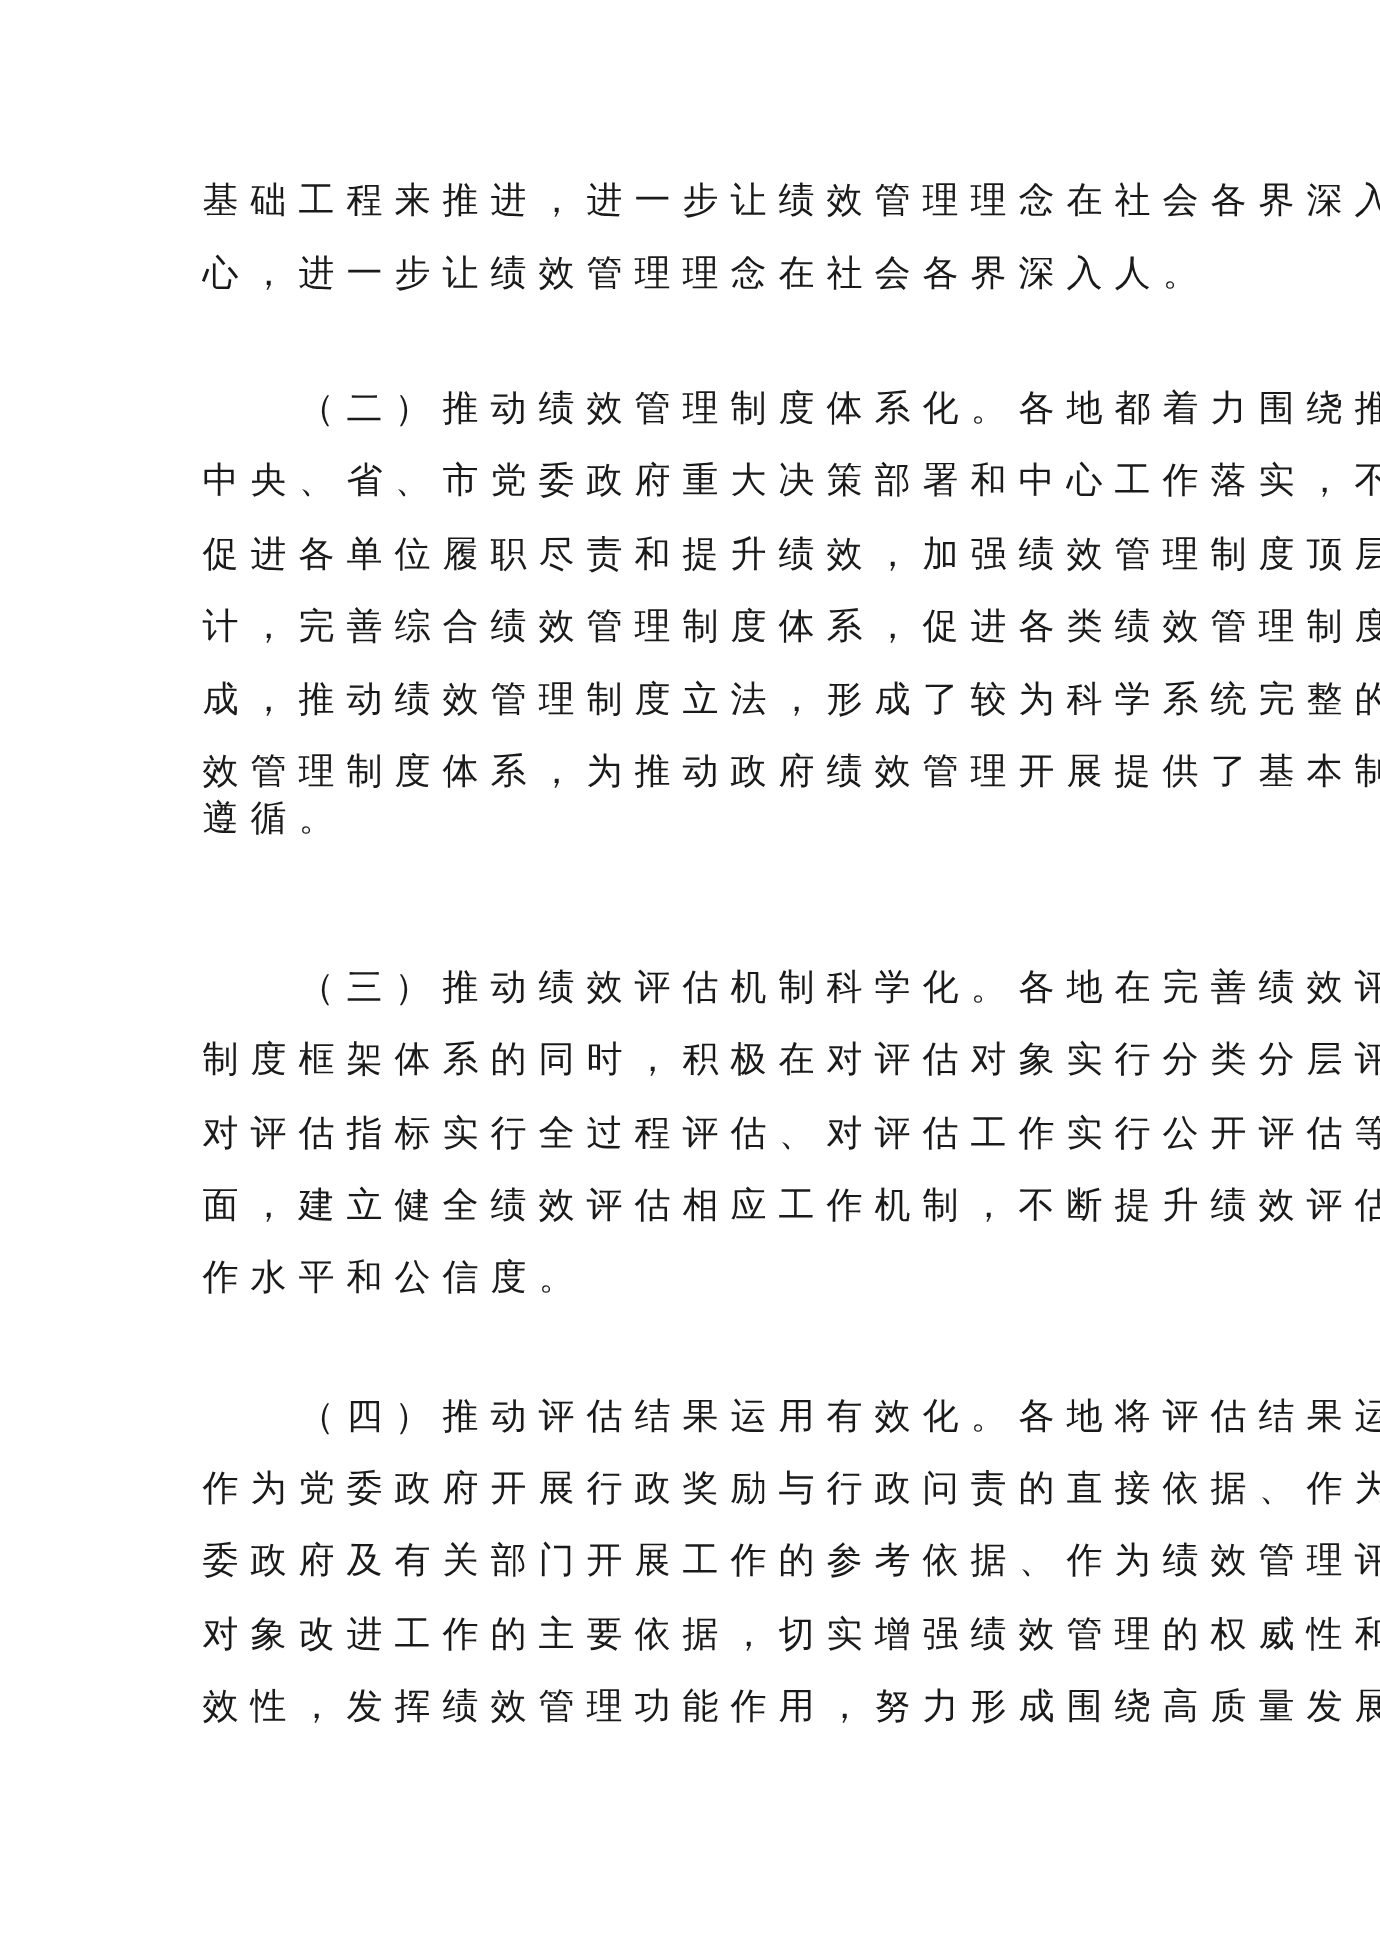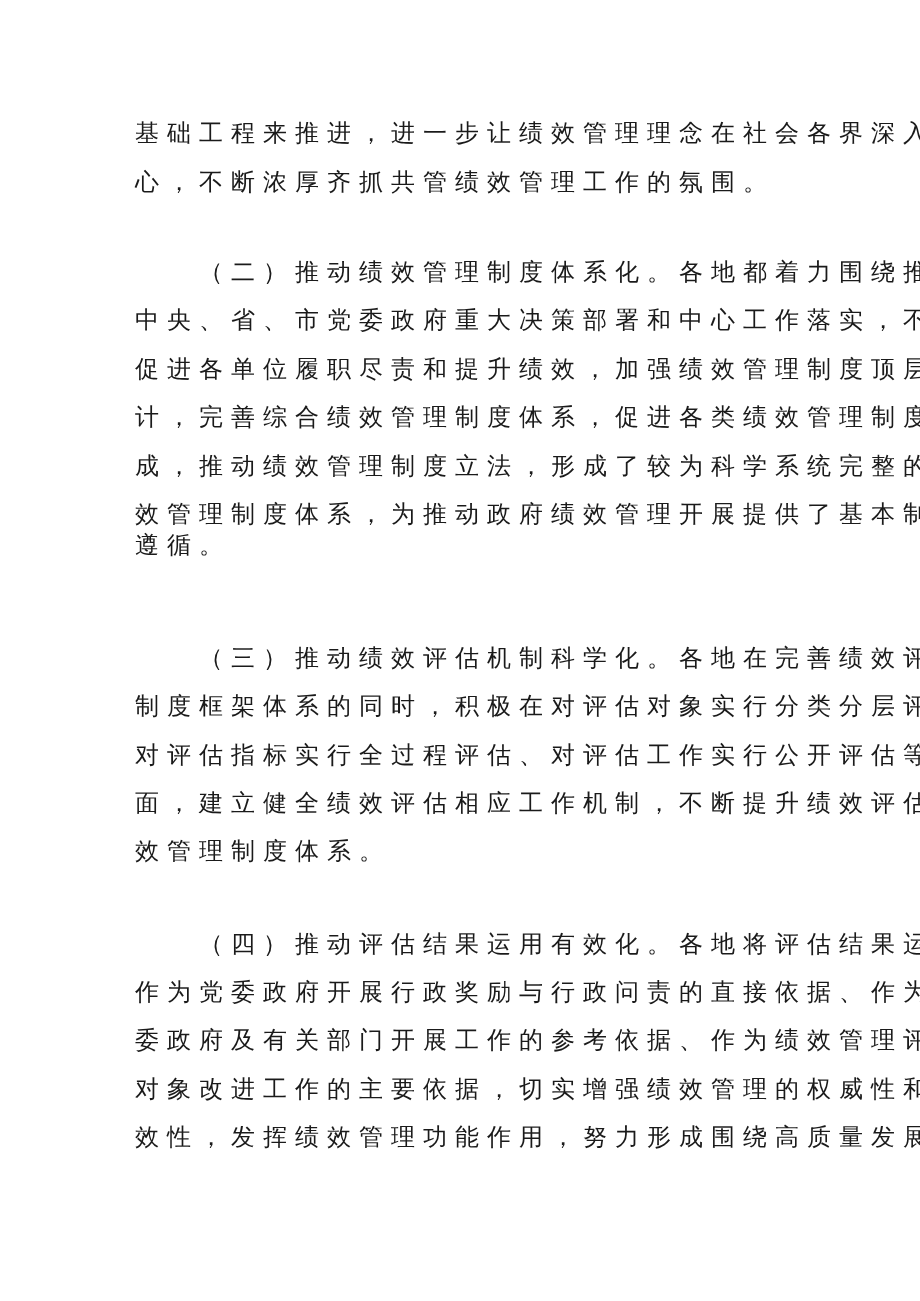--- a/index.html
+++ b/index.html
@@ -18,39 +18,39 @@
     }
     .indent { left: 199px; }
   </style>
 </head>
 <body>
 
 <div class="page">
 
   <div>
     <div class="line" style="top:117px">基础工程来推进，进一步让绩效管理理念在社会各界深入人</div>
-    <div class="line" style="top:166px">心，不断浓厚齐抓共管绩效管理工作的氛围。</div>
+    <div class="line" style="top:166px">心，进一步让绩效管理理念在社会各界深入人。</div>
   </div>
 
   <div>
     <div class="line indent" style="top:256px">（二）推动绩效管理制度体系化。各地都着力围绕推动</div>
     <div class="line" style="top:304px">中央、省、市党委政府重大决策部署和中心工作落实，不断</div>
     <div class="line" style="top:353px">促进各单位履职尽责和提升绩效，加强绩效管理制度顶层设</div>
     <div class="line" style="top:401px">计，完善综合绩效管理制度体系，促进各类绩效管理制度集</div>
     <div class="line" style="top:450px">成，推动绩效管理制度立法，形成了较为科学系统完整的绩</div>
     <div class="line" style="top:498px">效管理制度体系，为推动政府绩效管理开展提供了基本制度</div>
     <div class="line" style="top:529px">遵循。</div>
   </div>
 
   <div>
     <div class="line indent" style="top:642px">（三）推动绩效评估机制科学化。各地在完善绩效评估</div>
     <div class="line" style="top:690px">制度框架体系的同时，积极在对评估对象实行分类分层评估、</div>
     <div class="line" style="top:739px">对评估指标实行全过程评估、对评估工作实行公开评估等方</div>
     <div class="line" style="top:787px">面，建立健全绩效评估相应工作机制，不断提升绩效评估工</div>
-    <div class="line" style="top:835px">效管理制度体系。</div>
+    <div class="line" style="top:835px">作水平和公信度。</div>
   </div>
 
   <div>
     <div class="line indent" style="top:928px">（四）推动评估结果运用有效化。各地将评估结果运用</div>
     <div class="line" style="top:976px">作为党委政府开展行政奖励与行政问责的直接依据、作为党</div>
     <div class="line" style="top:1024px">委政府及有关部门开展工作的参考依据、作为绩效管理评估</div>
     <div class="line" style="top:1073px">对象改进工作的主要依据，切实增强绩效管理的权威性和实</div>
     <div class="line" style="top:1121px">效性，发挥绩效管理功能作用，努力形成围绕高质量发展干</div>
   </div>
 

